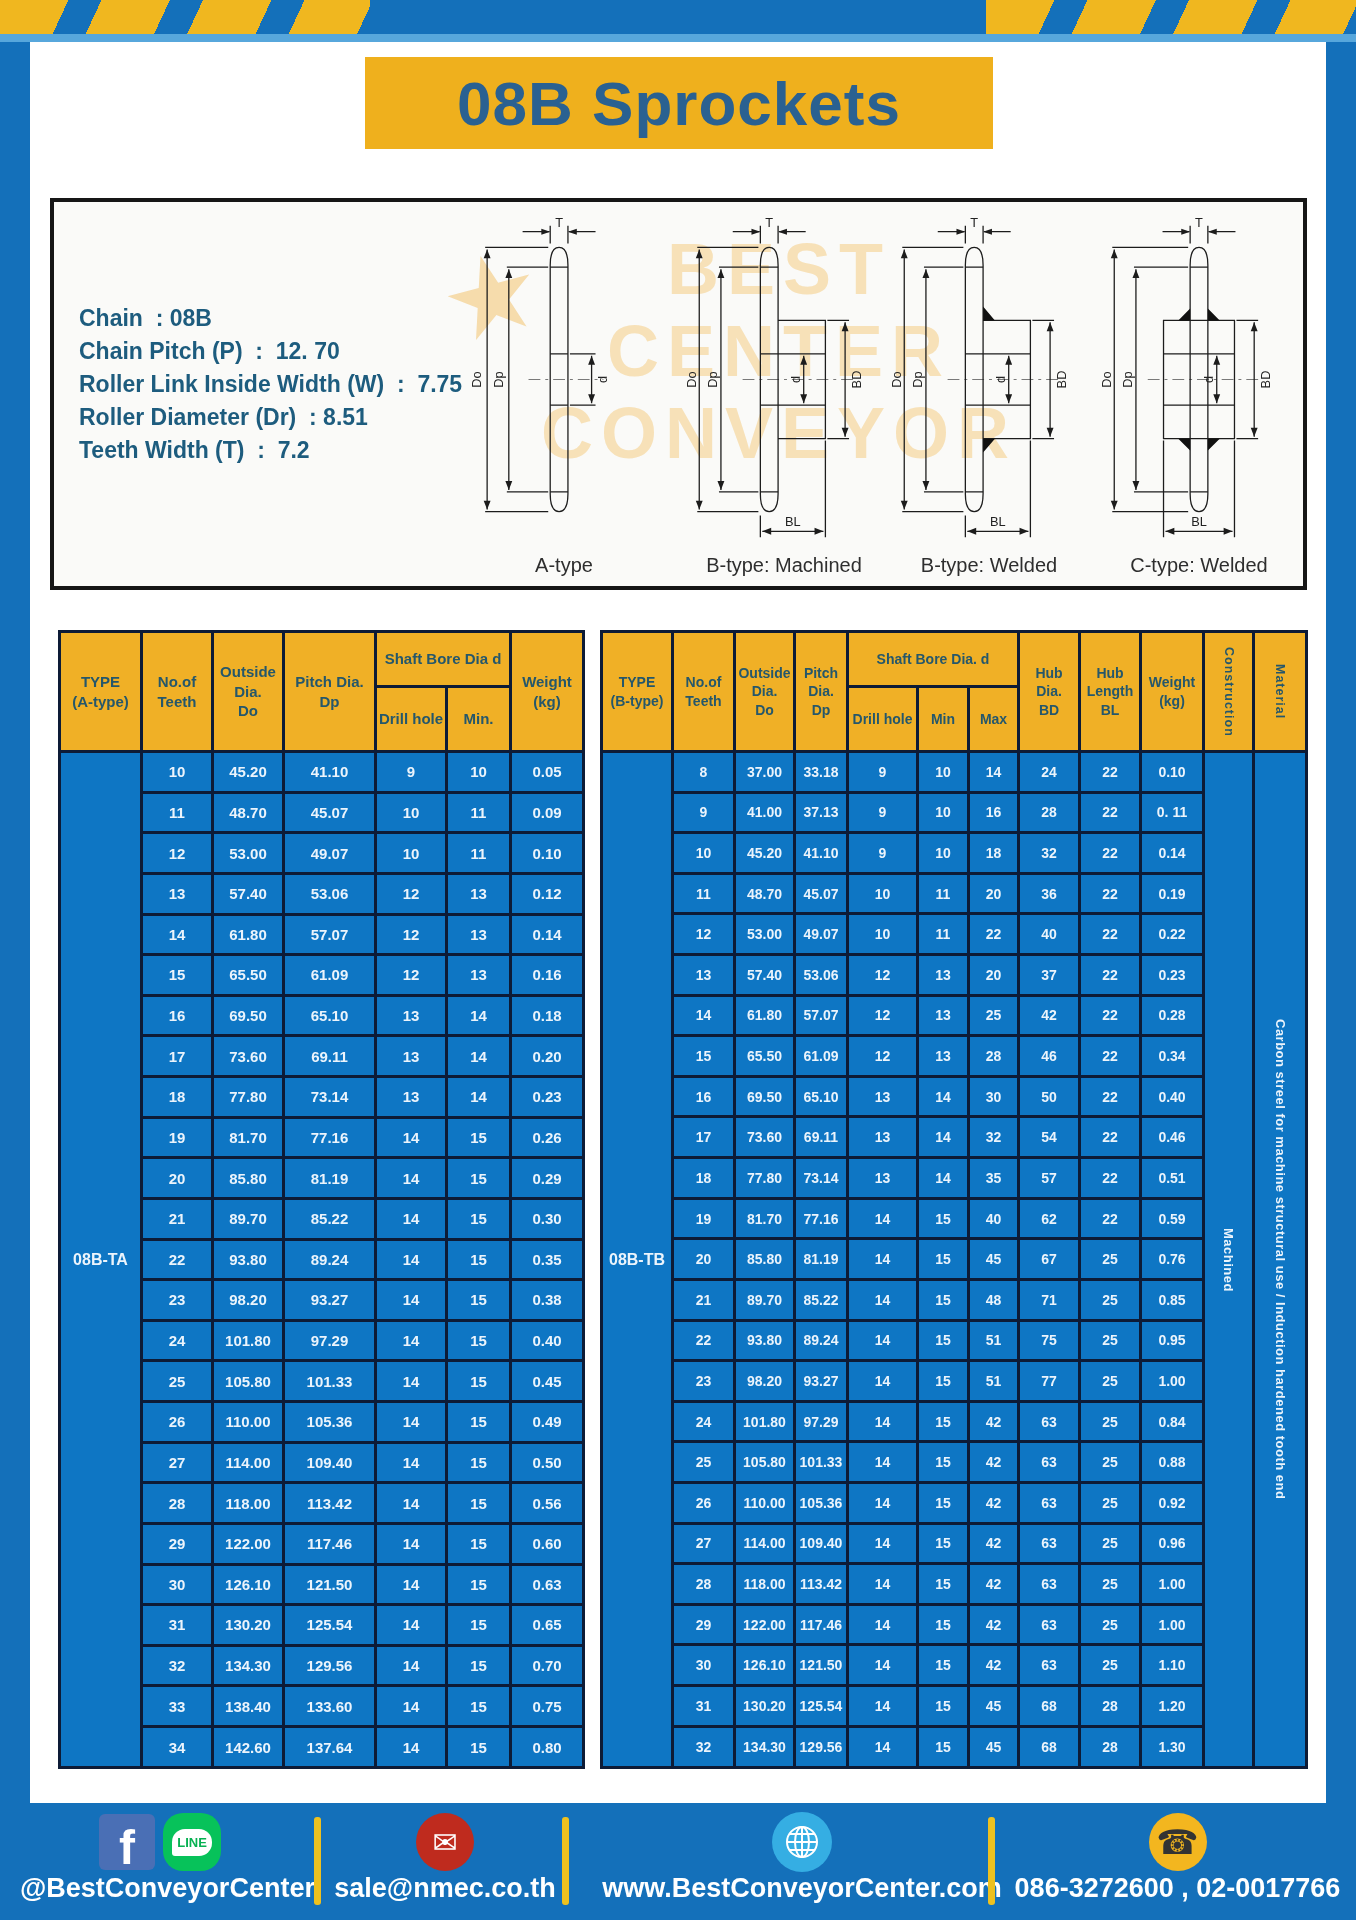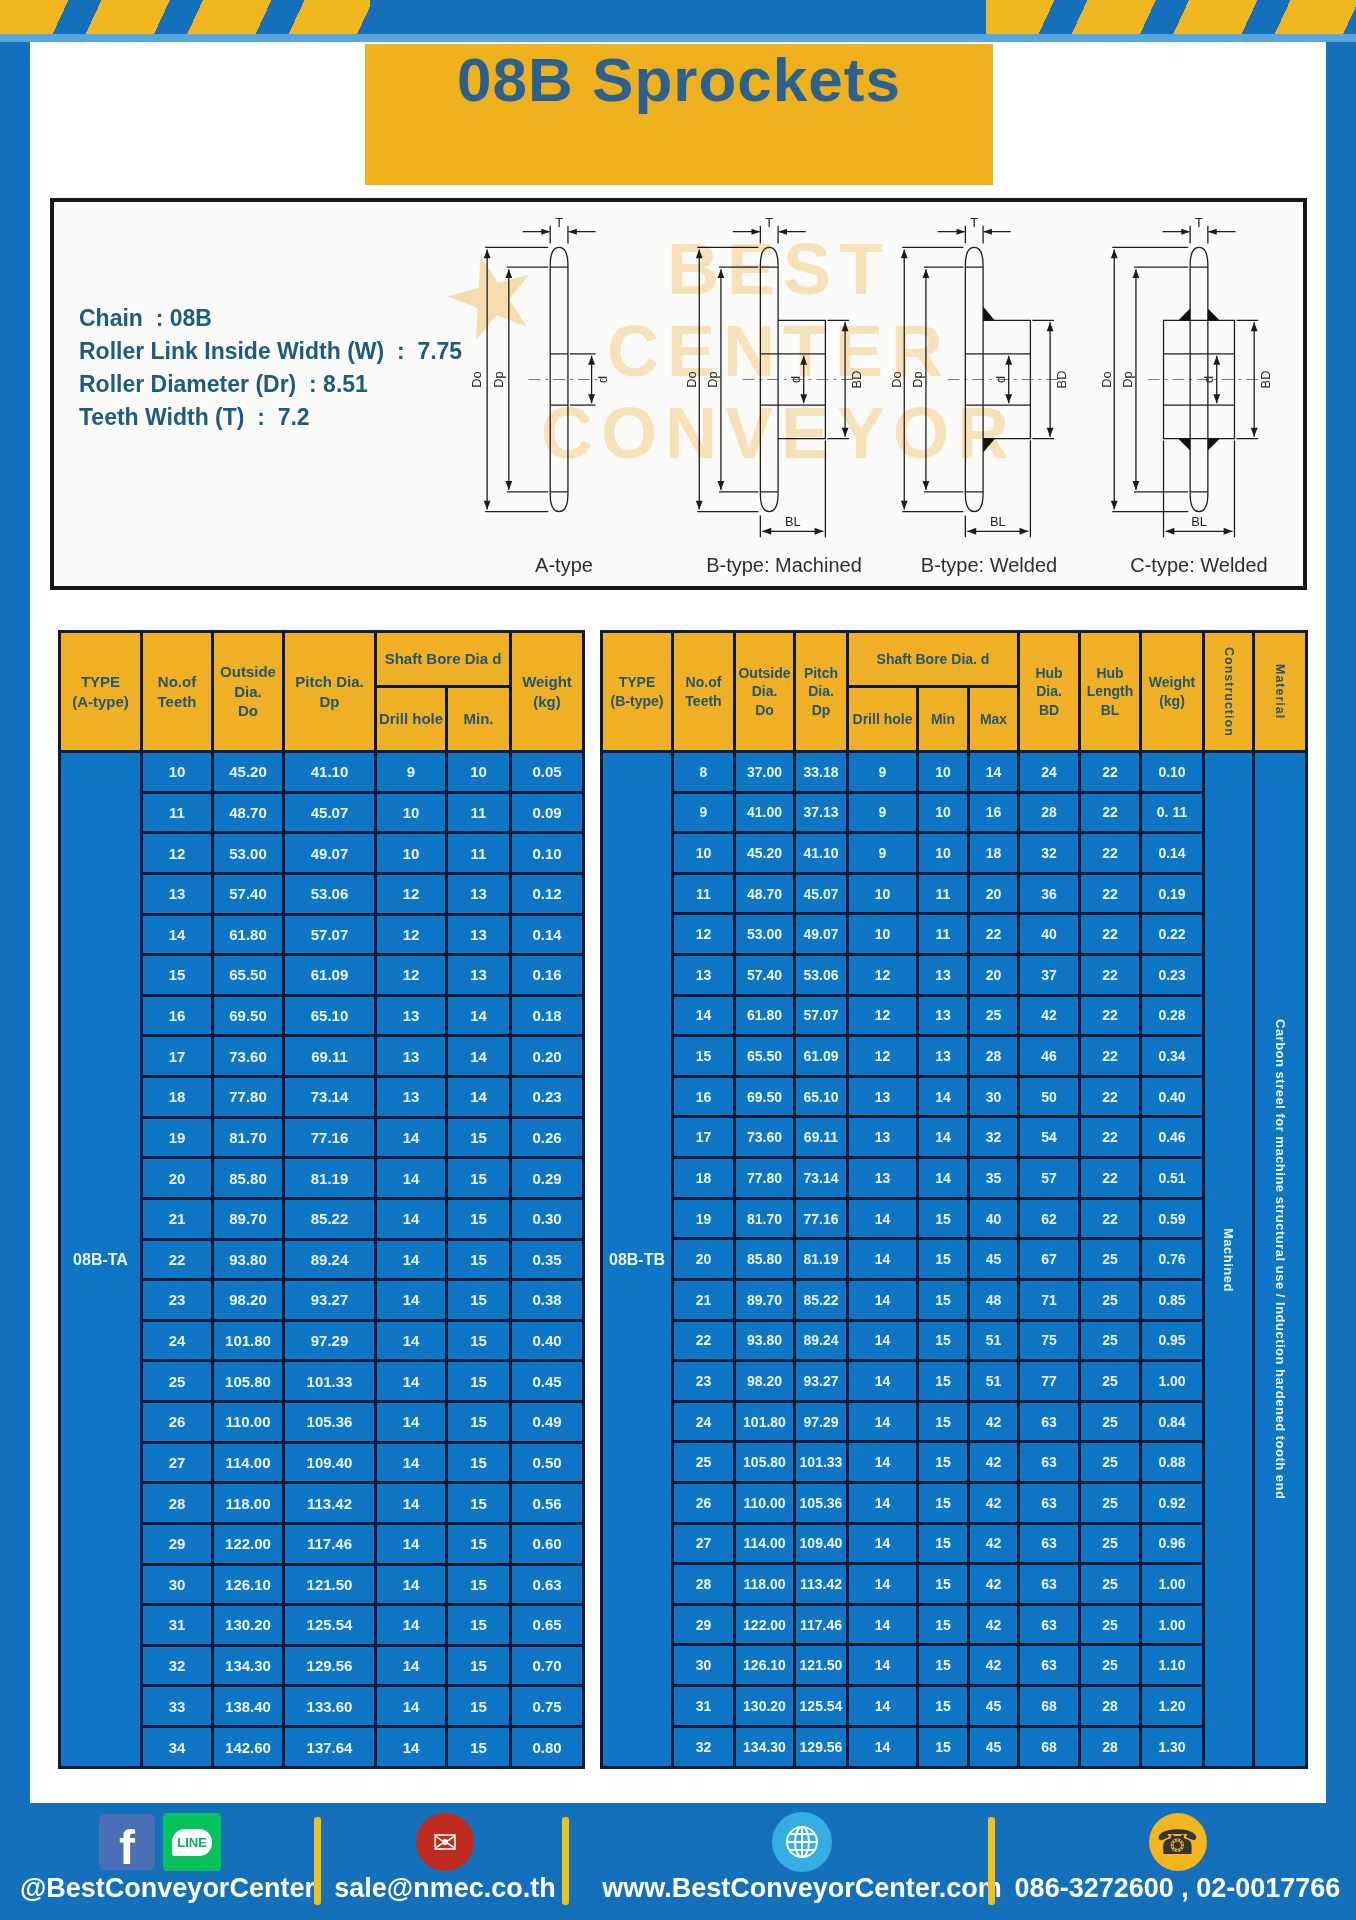--- a/index.html
+++ b/index.html
@@ -5,22 +5,22 @@
   *{margin:0;padding:0;box-sizing:border-box}
   html,body{width:1356px;height:1920px}
   body{position:relative;background:#1470ba;font-family:"Liberation Sans",sans-serif;overflow:hidden}
   
   .white-page{position:absolute;left:30px;right:30px;top:42px;bottom:117px;background:#ffffff}
   .topbar{position:absolute;top:0;left:0;right:0;height:34px;background:#1470ba}
   .stripes{position:absolute;top:0;height:34px;width:370px;
     background:repeating-linear-gradient(115deg,#f0b71f 0 62px,#1470ba 62px 92px)}
   .stripes.sl{left:0}.stripes.sr{right:0}
   .topline{position:absolute;top:34px;left:0;right:0;height:8px;background:#57a7dc}
-  .title-banner{position:absolute;left:365px;top:44px;width:628px;height:141px;background:#efb01d;
-    display:flex;align-items:flex-start;justify-content:center}
+  .title-banner{position:absolute;left:365px;top:57px;width:628px;height:92px;background:#efb01d;
+    display:flex;align-items:center;justify-content:center}
   .title-banner h1{font-size:62px;font-weight:800;color:#2a6191;letter-spacing:1px}
   
   .diagram-box{position:absolute;left:50px;top:198px;width:1257px;height:392px;background:#fafaf8;
     border:4px solid #161616}
   .spec-lines{position:absolute;left:25px;top:100px;z-index:2}
   .spec-line{font-size:23px;font-weight:bold;color:#1d5c7e;line-height:33px;white-space:pre}
   .watermark{position:absolute;left:480px;top:26px;width:490px;text-align:center;z-index:0;
     color:rgba(242,190,95,.42);font-weight:800;font-size:72px;line-height:82px;letter-spacing:8px}
   .wm-star{position:absolute;left:388px;top:30px;font-size:110px;color:rgba(242,190,95,.5);
     transform:rotate(-15deg);z-index:0}
@@ -51,21 +51,21 @@
   
   .footer{position:absolute;left:0;right:0;bottom:0;height:117px;background:#1470ba}
   .fsec{position:absolute;top:8px;text-align:center}
   .fs1{left:20px;width:280px}.fs2{left:330px;width:230px}.fs3{left:602px;width:400px}.fs4{left:1005px;width:345px}
   .icon-row{height:62px;display:flex;align-items:center;justify-content:center;gap:8px}
   .ftext{margin-top:0;color:#fff;font-weight:bold;font-size:27px;white-space:nowrap}
   .fdiv{position:absolute;top:14px;width:7px;height:88px;background:#eec11f;border-radius:3px}
   .fd1{left:314px}.fd2{left:562px}.fd3{left:988px}
   .fb-icon{width:56px;height:56px;background:#4a6fb5;border-radius:6px;color:#fff;font-size:48px;
     font-weight:bold;display:flex;align-items:flex-end;justify-content:center;line-height:.92;overflow:hidden}
-  .line-icon{width:58px;height:58px;background:#07c25a;border-radius:4px;display:flex;align-items:center;justify-content:center}
+  .line-icon{width:58px;height:58px;background:#07c25a;border-radius:20px;display:flex;align-items:center;justify-content:center}
   .line-bubble{background:#fff;color:#07b152;font-weight:800;font-size:13px;padding:6px 5px;
     border-radius:13px 13px 13px 3px}
   .mail-icon{width:58px;height:58px;background:#bf2b1e;border-radius:50%;color:#fff;font-size:30px;
     display:flex;align-items:center;justify-content:center}
   .globe-icon{width:60px;height:60px;background:#35aee3;border-radius:50%;display:flex;align-items:center;justify-content:center}
   .phone-icon{width:58px;height:58px;background:#f3b61f;border-radius:50%;color:#333;font-size:34px;
     display:flex;align-items:center;justify-content:center}
 </style>
 </head>
 <body>
@@ -83,20 +83,21 @@
 
 <div class="diagram-box">
   <div class="wm-star">★</div>
   <div class="watermark">
     <div>BEST</div>
     <div>CENTER</div>
     <div>CONVEYOR</div>
   </div>
   <div class="spec-lines">
     <div class="spec-line">Chain  : 08B</div>
+    <div class="spec-line">Chain Pitch (P)  :  12. 70</div>
     <div class="spec-line">Roller Link Inside Width (W)  :  7.75</div>
     <div class="spec-line">Roller Diameter (Dr)  : 8.51</div>
     <div class="spec-line">Teeth Width (T)  :  7.2</div>
   </div>
 
   <svg class="draw d-a" viewBox="0 0 200 345">
     <path class="cl" d="M64,172 L140,172"></path>
     <path class="ln" d="M86,288 L86,56 C86,45 88,38 95,38 C102,38 104,45 104,56 L104,288 C104,299 102,306 95,306 C88,306 86,299 86,288 Z"></path>
     <path class="ln" d="M86,58 L104,58 M86,286 L104,286 M86,146 L104,146 M86,198 L104,198"></path>
     <path class="ln" d="M86,34 L86,16 M104,34 L104,16 M58,22 L85,22 M105,22 L132,22"></path>

